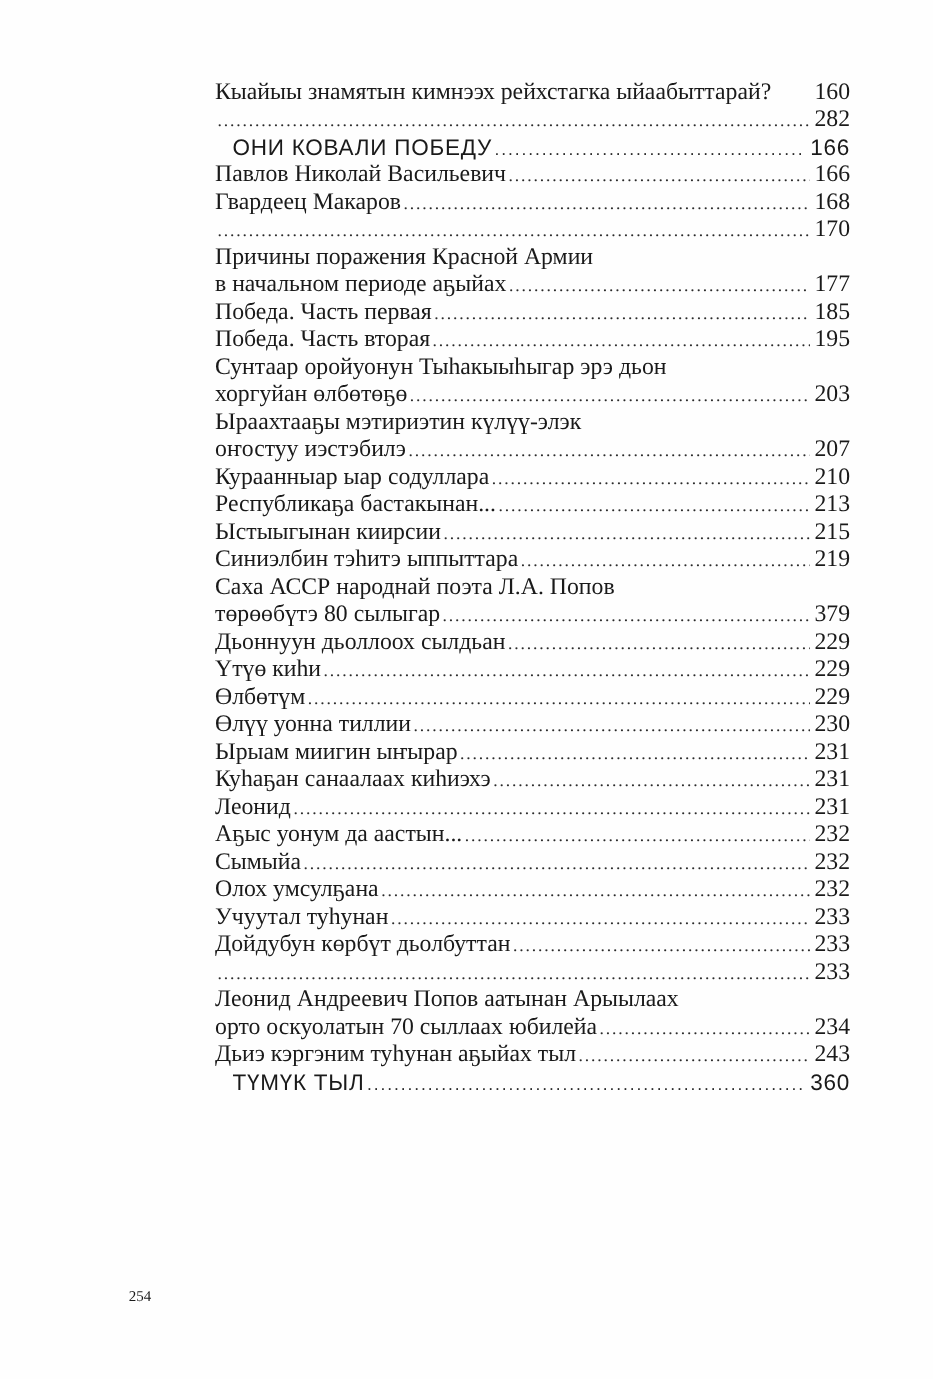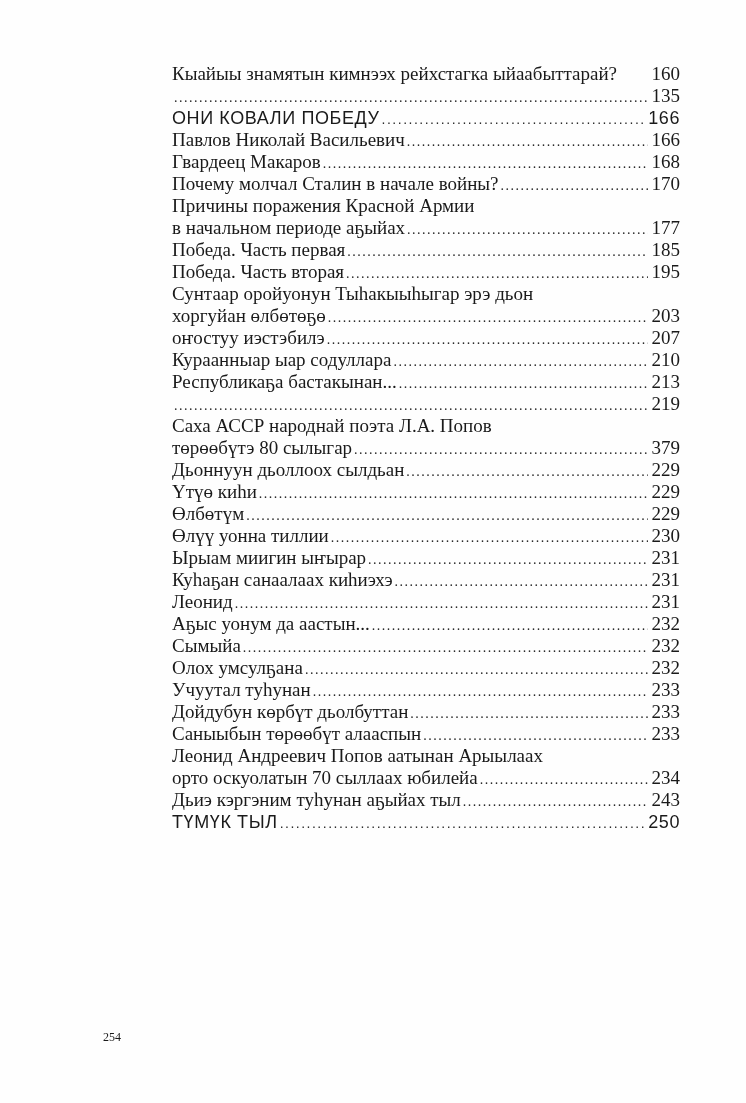--- a/index.html
+++ b/index.html
@@ -56,20 +56,21 @@
     .line .leader.none::before { content: ""; }
     .line .leader.none { margin: 0; }
     .line .page-no {
       flex: 0 0 auto;
       text-align: left;
     }
     .entry.heading .line {
       font-family: "Liberation Sans", "DejaVu Sans", sans-serif;
       font-size: 18px;
       letter-spacing: 0.6px;
+      margin-left: 14px;
     }
     .page-number {
       position: absolute;
       left: 103px;
       top: 1030px;
       font-size: 12px;
     }
   </style>
 </head>
 <body>
@@ -79,21 +80,21 @@
       <div class="entry">
         <div class="line">
           <span class="title">Кыайыы знамятын кимнээх рейхстагка ыйаабыттарай?</span>
           <span class="leader none"></span>
           <span class="page-no">160</span>
         </div>
       </div>
       <div class="entry">
         <div class="line">
           <span class="leader"></span>
-          <span class="page-no">135</span>
+          <span class="page-no">282</span>
         </div>
       </div>
       <div class="entry heading">
         <div class="line">
           <span class="title">ОНИ КОВАЛИ ПОБЕДУ</span>
           <span class="leader"></span>
           <span class="page-no">166</span>
         </div>
       </div>
       <div class="entry">
@@ -105,21 +106,20 @@
       </div>
       <div class="entry">
         <div class="line">
           <span class="title">Гвардеец Макаров </span>
           <span class="leader"></span>
           <span class="page-no">168</span>
         </div>
       </div>
       <div class="entry">
         <div class="line">
-          <span class="title">Почему молчал Сталин в начале войны?</span>
           <span class="leader"></span>
           <span class="page-no">170</span>
         </div>
       </div>
       <div class="entry">
         <div class="line">
           <span class="title">Причины поражения Красной Армии</span>
         </div>
         <div class="line">
           <span class="title">в начальном периоде аҕыйах</span>
@@ -146,20 +146,23 @@
           <span class="title">Сунтаар оройуонун Тыһакыыһыгар эрэ дьон</span>
         </div>
         <div class="line">
           <span class="title">хоргуйан өлбөтөҕө</span>
           <span class="leader"></span>
           <span class="page-no">203</span>
         </div>
       </div>
       <div class="entry">
         <div class="line">
+          <span class="title">Ыраахтааҕы мэтириэтин күлүү-элэк</span>
+        </div>
+        <div class="line">
           <span class="title">оҥостуу иэстэбилэ</span>
           <span class="leader"></span>
           <span class="page-no">207</span>
         </div>
       </div>
       <div class="entry">
         <div class="line">
           <span class="title">Кураанныар ыар содуллара </span>
           <span class="leader"></span>
           <span class="page-no">210</span>
@@ -167,20 +170,28 @@
       </div>
       <div class="entry">
         <div class="line">
           <span class="title">Республикаҕа бастакынан...</span>
           <span class="leader"></span>
           <span class="page-no">213</span>
         </div>
       </div>
       <div class="entry">
         <div class="line">
+          <span class="title">Ыстыыгынан киирсии </span>
+          <span class="leader"></span>
+          <span class="page-no">215</span>
+        </div>
+      </div>
+      <div class="entry">
+        <div class="line">
+          <span class="title">Синиэлбин тэһитэ ыппыттара </span>
           <span class="leader"></span>
           <span class="page-no">219</span>
         </div>
       </div>
       <div class="entry">
         <div class="line">
           <span class="title">Саха АССР народнай поэта Л.А. Попов</span>
         </div>
         <div class="line">
           <span class="title">төрөөбүтэ 80 сылыгар</span>
@@ -267,21 +278,20 @@
       </div>
       <div class="entry">
         <div class="line">
           <span class="title">Дойдубун көрбүт дьолбуттан </span>
           <span class="leader"></span>
           <span class="page-no">233</span>
         </div>
       </div>
       <div class="entry">
         <div class="line">
-          <span class="title">Саныыбын төрөөбүт алааспын</span>
           <span class="leader"></span>
           <span class="page-no">233</span>
         </div>
       </div>
       <div class="entry">
         <div class="line">
           <span class="title">Леонид Андреевич Попов аатынан Арыылаах</span>
         </div>
         <div class="line">
           <span class="title">орто оскуолатын 70 сыллаах юбилейа </span>
@@ -293,18 +303,18 @@
         <div class="line">
           <span class="title">Дьиэ кэргэним туһунан аҕыйах тыл </span>
           <span class="leader"></span>
           <span class="page-no">243</span>
         </div>
       </div>
       <div class="entry heading">
         <div class="line">
           <span class="title">ТҮМҮК ТЫЛ </span>
           <span class="leader"></span>
-          <span class="page-no">250</span>
+          <span class="page-no">360</span>
         </div>
       </div>
     </div>
   <div class="page-number">254</div>
 </div>
 
 </body></html>

